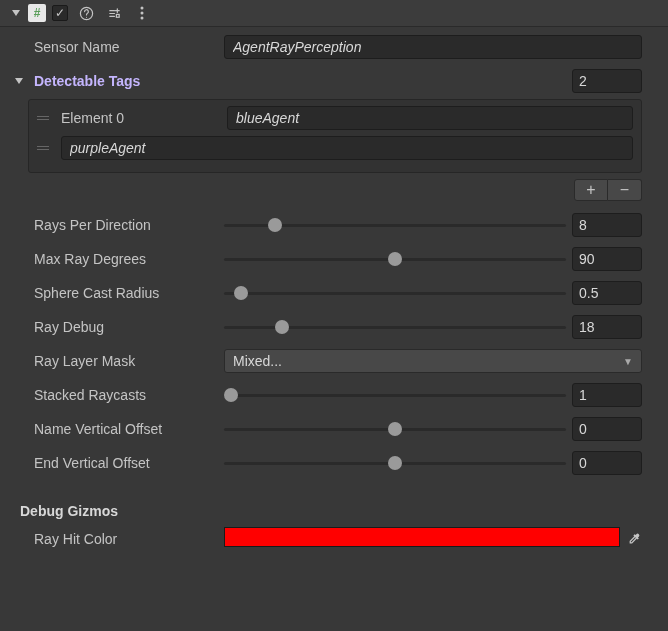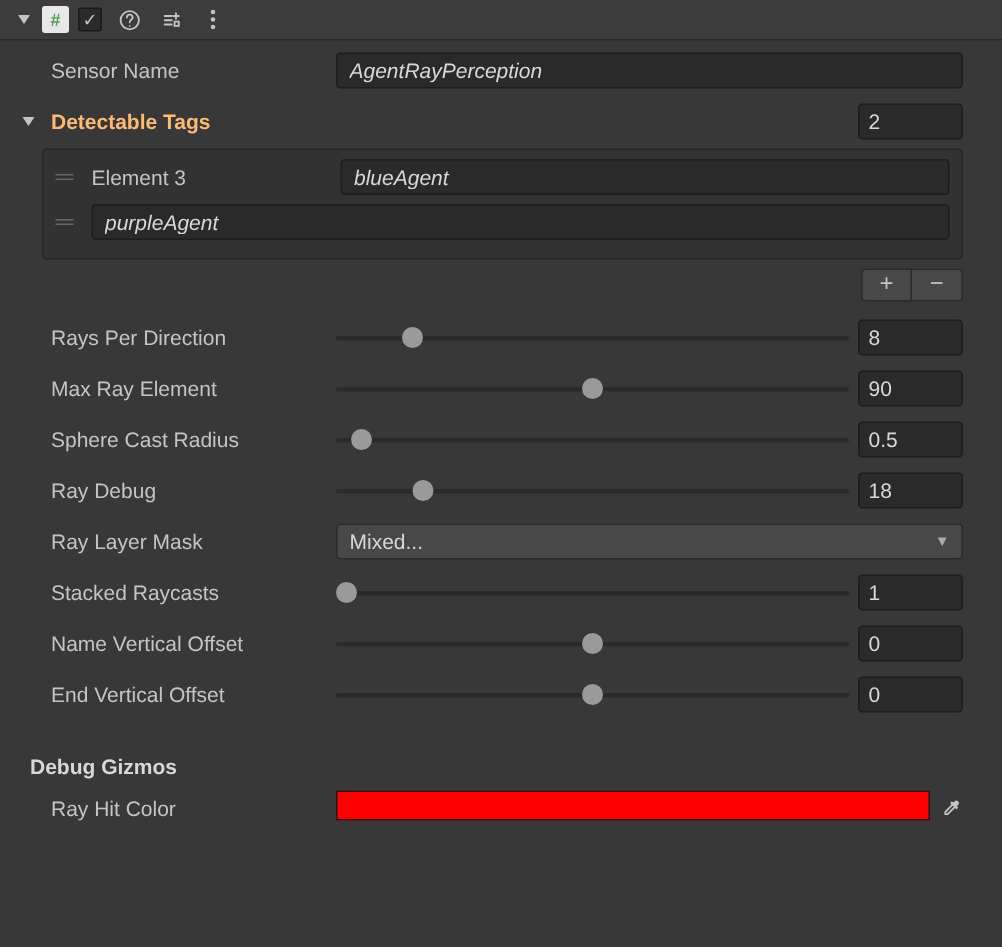--- a/index.html
+++ b/index.html
@@ -68,21 +68,21 @@
   align-items: center;
   margin-bottom: 10px;
   min-height: 24px;
 }
 .label {
   width: 210px;
   flex-shrink: 0;
   color: #c4c4c4;
   padding-left: 20px;
 }
-.label.bold { font-weight: 600; color: #fdba74; padding-left: 6px;}
+.label.bold { font-weight: 600; color: #c4b5fd; padding-left: 6px;}
 .input-text {
   flex: 1;
   background: #2a2a2a;
   border: 1px solid #1d1d1d;
   border-radius: 3px;
   color: #d8d8d8;
   padding: 3px 8px;
   font-size: 14px;
   height: 24px;
   font-style: italic;
@@ -239,21 +239,21 @@
     <div class="label bold" style="flex:1;width:auto;">Detectable Tags</div>
     <input class="input-num" value="2" style="">
   </div>
 
   <div class="arr-box">
     <div class="arr-row">
       <div class="arr-handle">
           <div></div>
           <div></div>
         </div>
-      <div class="arr-label">Element 3</div>
+      <div class="arr-label">Element 0</div>
       <input class="input-text" value="blueAgent" style="">
     </div>
     <div class="arr-row">
       <div class="arr-handle">
           <div></div>
           <div></div>
         </div>
       <input class="input-text" value="purpleAgent" style="">
     </div>
   </div>
@@ -265,21 +265,21 @@
   <div class="slider-row">
     <div class="label">Rays Per Direction</div>
     <div class="slider">
         <div class="track"></div>
         <div class="thumb" style="left:15%"></div>
       </div>
     <input class="input-num" value="8" style="">
   </div>
 
   <div class="slider-row">
-    <div class="label">Max Ray Element</div>
+    <div class="label">Max Ray Degrees</div>
     <div class="slider">
         <div class="track"></div>
         <div class="thumb" style="left:50%"></div>
       </div>
     <input class="input-num" value="90" style="">
   </div>
 
   <div class="slider-row">
     <div class="label">Sphere Cast Radius</div>
     <div class="slider">

